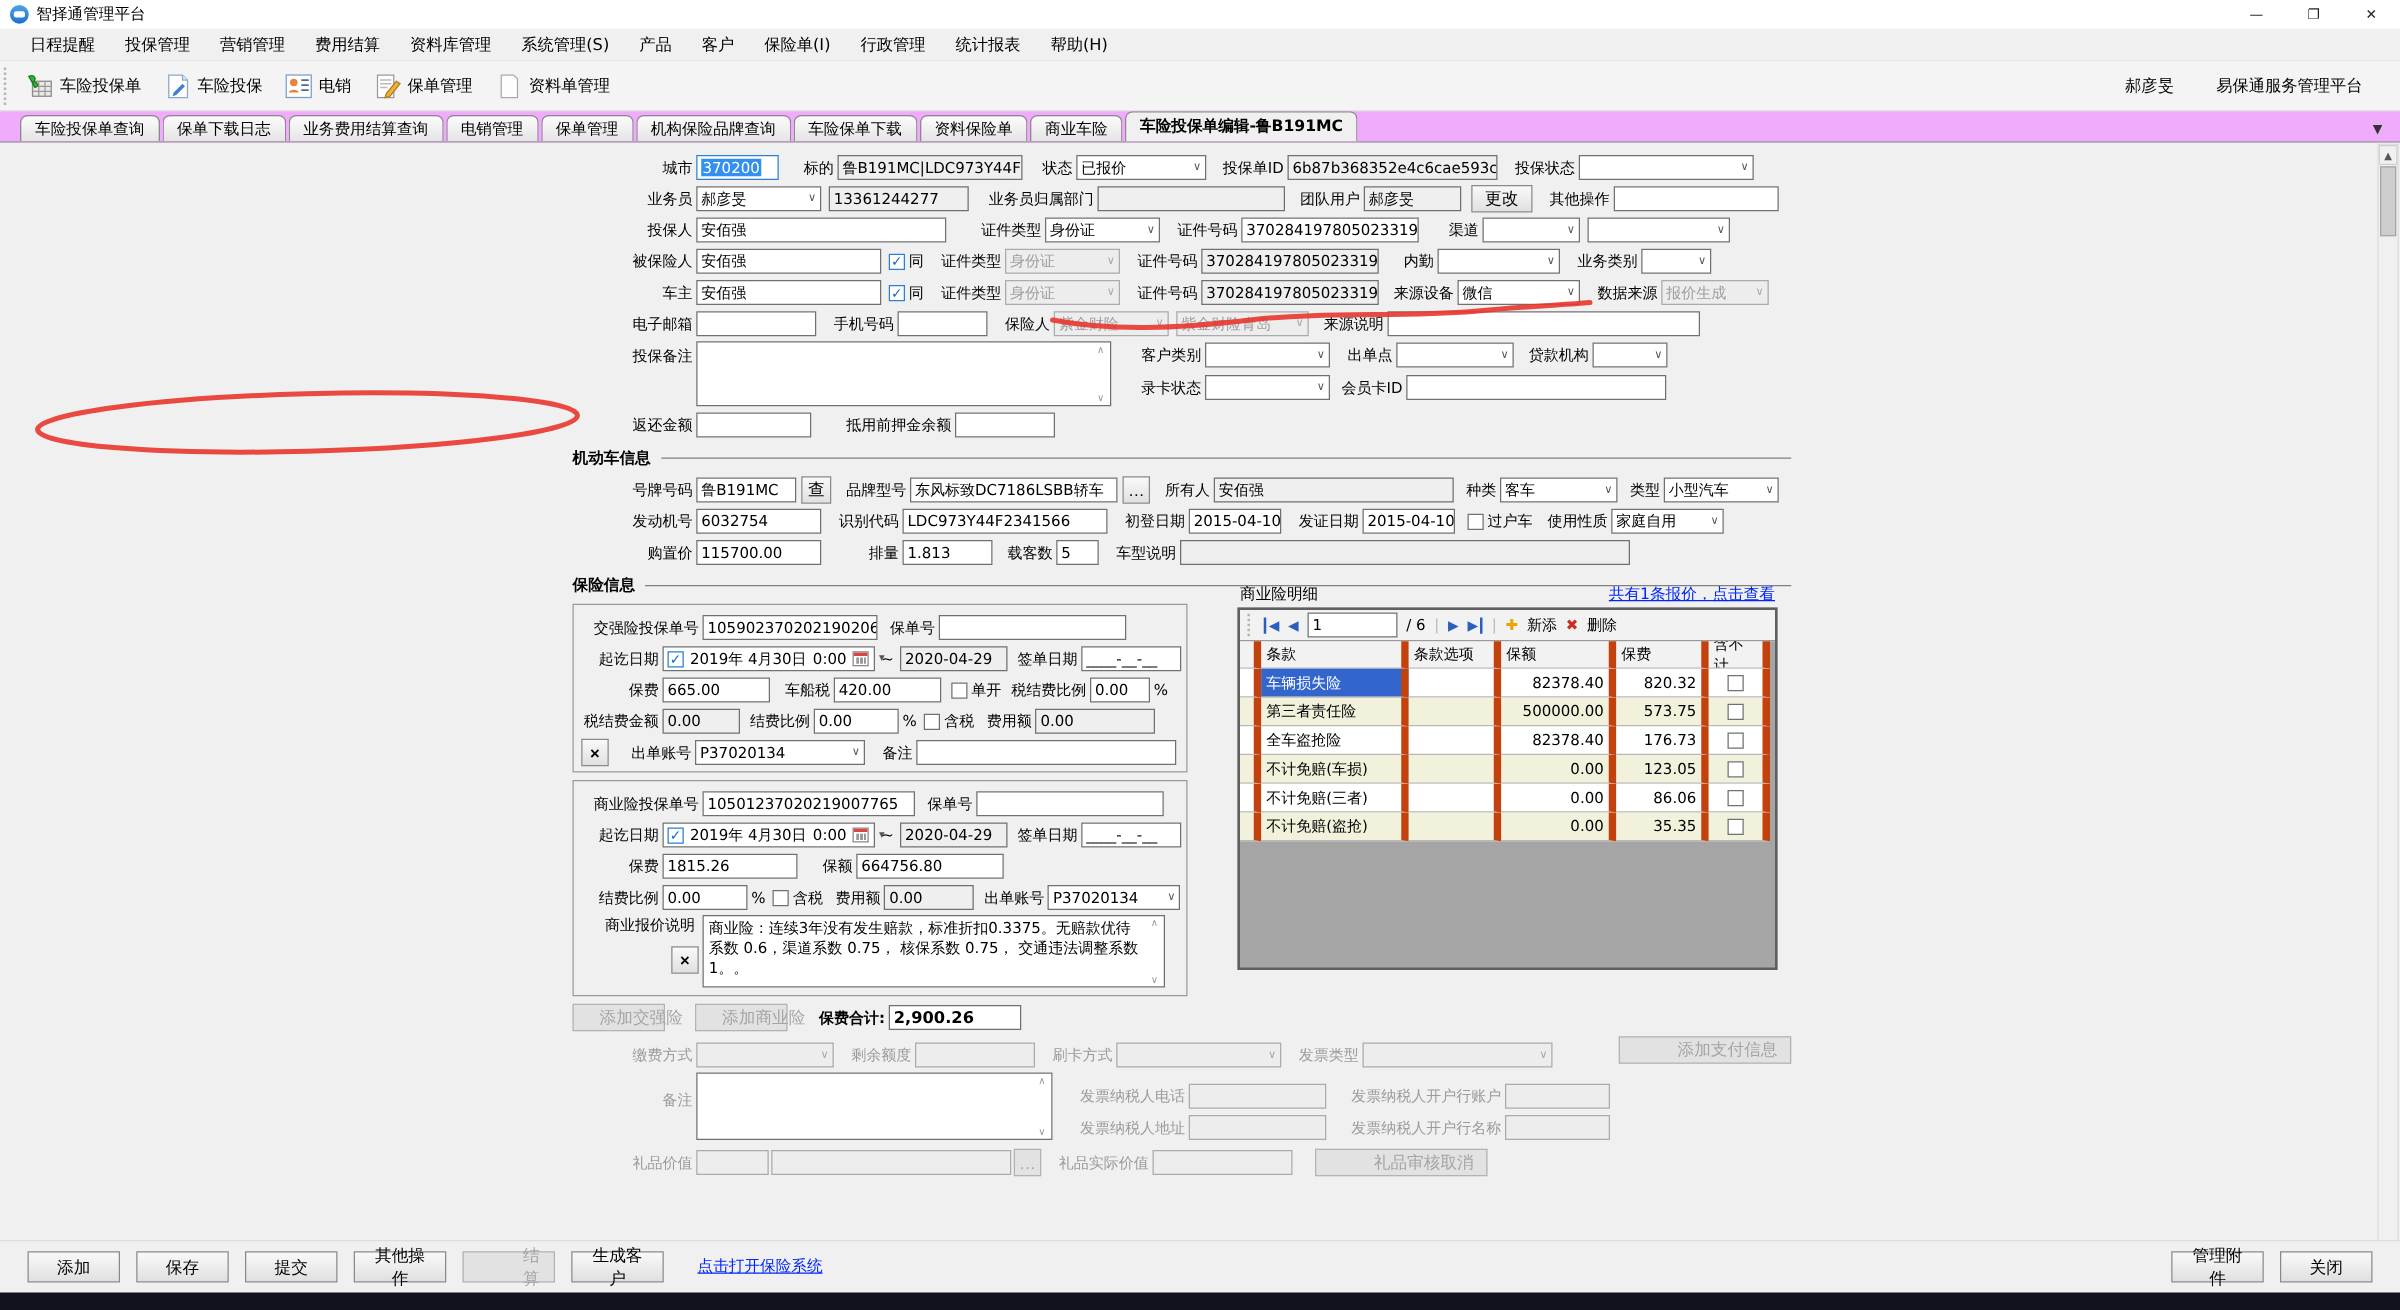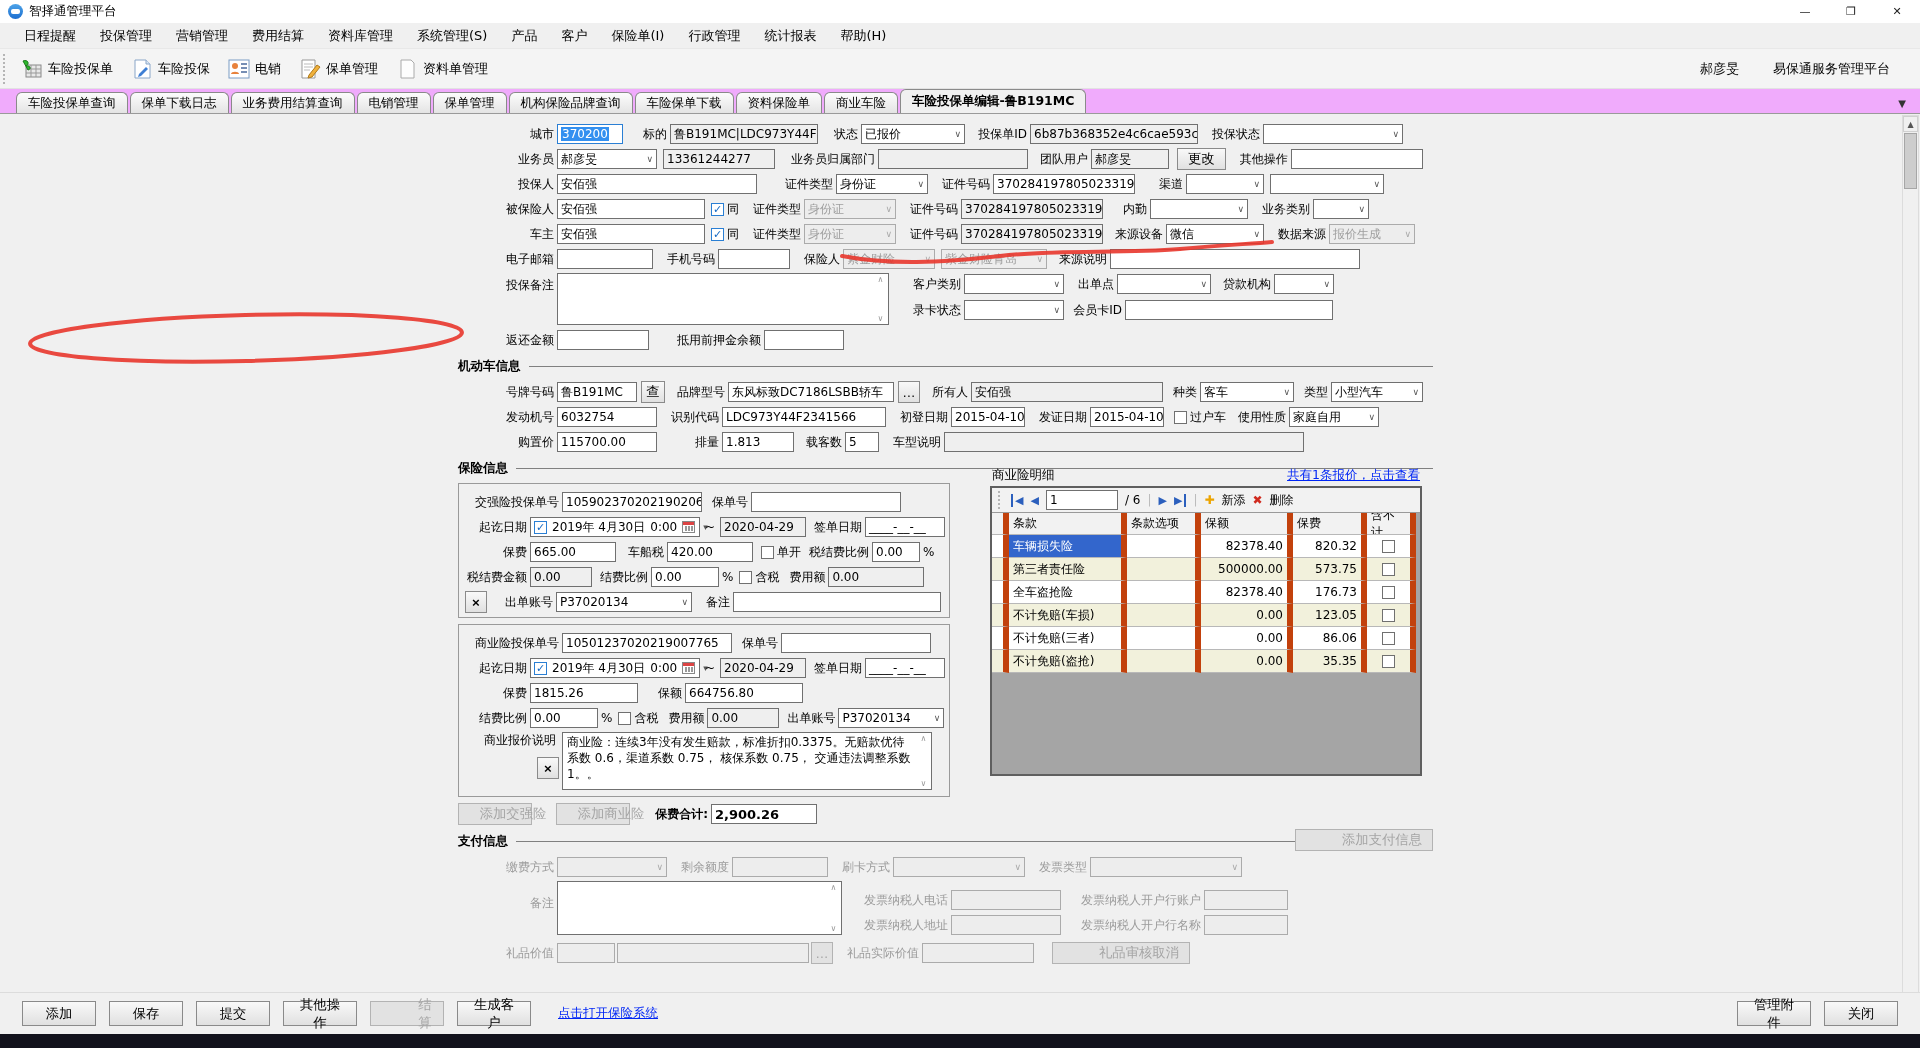--- a/index.html
+++ b/index.html
@@ -528,23 +528,20 @@
       </div>
 
       <div class="fr" style="margin:4px 0 8px 0">
         <button class="btn dis" style="width:74px">添加交强险</button>
         <button class="btn dis" style="width:74px;margin-left:24px">添加商业险</button>
         <span class="lb" style="width:78px;font-weight:bold">保费合计:</span>
         <div class="in" style="width:106px;font-weight:bold;font-size:13px">2,900.26</div>
       </div>
 
       <div class="paywrap">
-        <div class="sect">
-            <span>支付信息</span>
-          </div>
         <button class="btn dis addpay">添加支付信息</button>
         <div class="fr">
           <span class="lb gray-lb" style="width:96px">缴费方式</span>
           <div class="in se dg" style="width:110px">
               <span></span>
               <i class="cv">∨</i>
             </div>
           <span class="lb gray-lb" style="width:62px">剩余额度</span>
           <div class="in dg" style="width:96px"></div>
           <span class="lb gray-lb" style="width:62px">刷卡方式</span>

